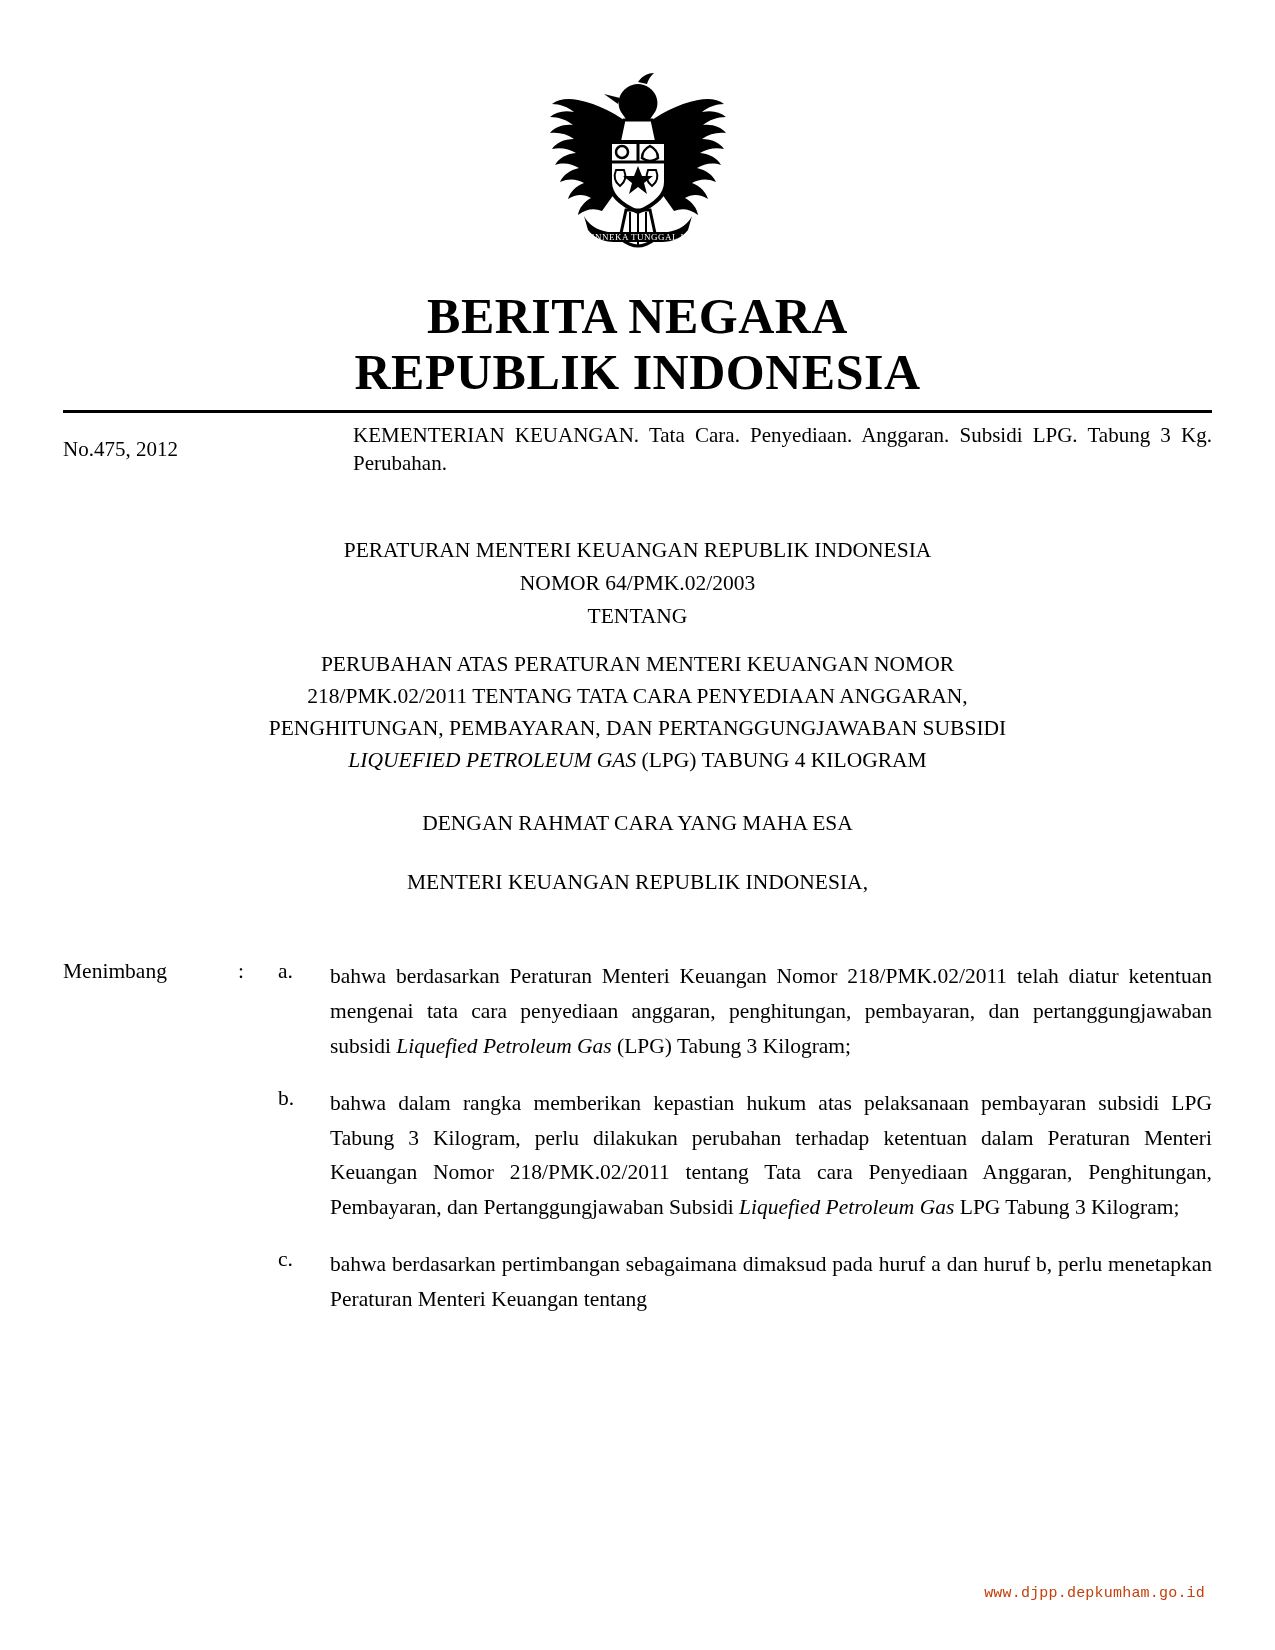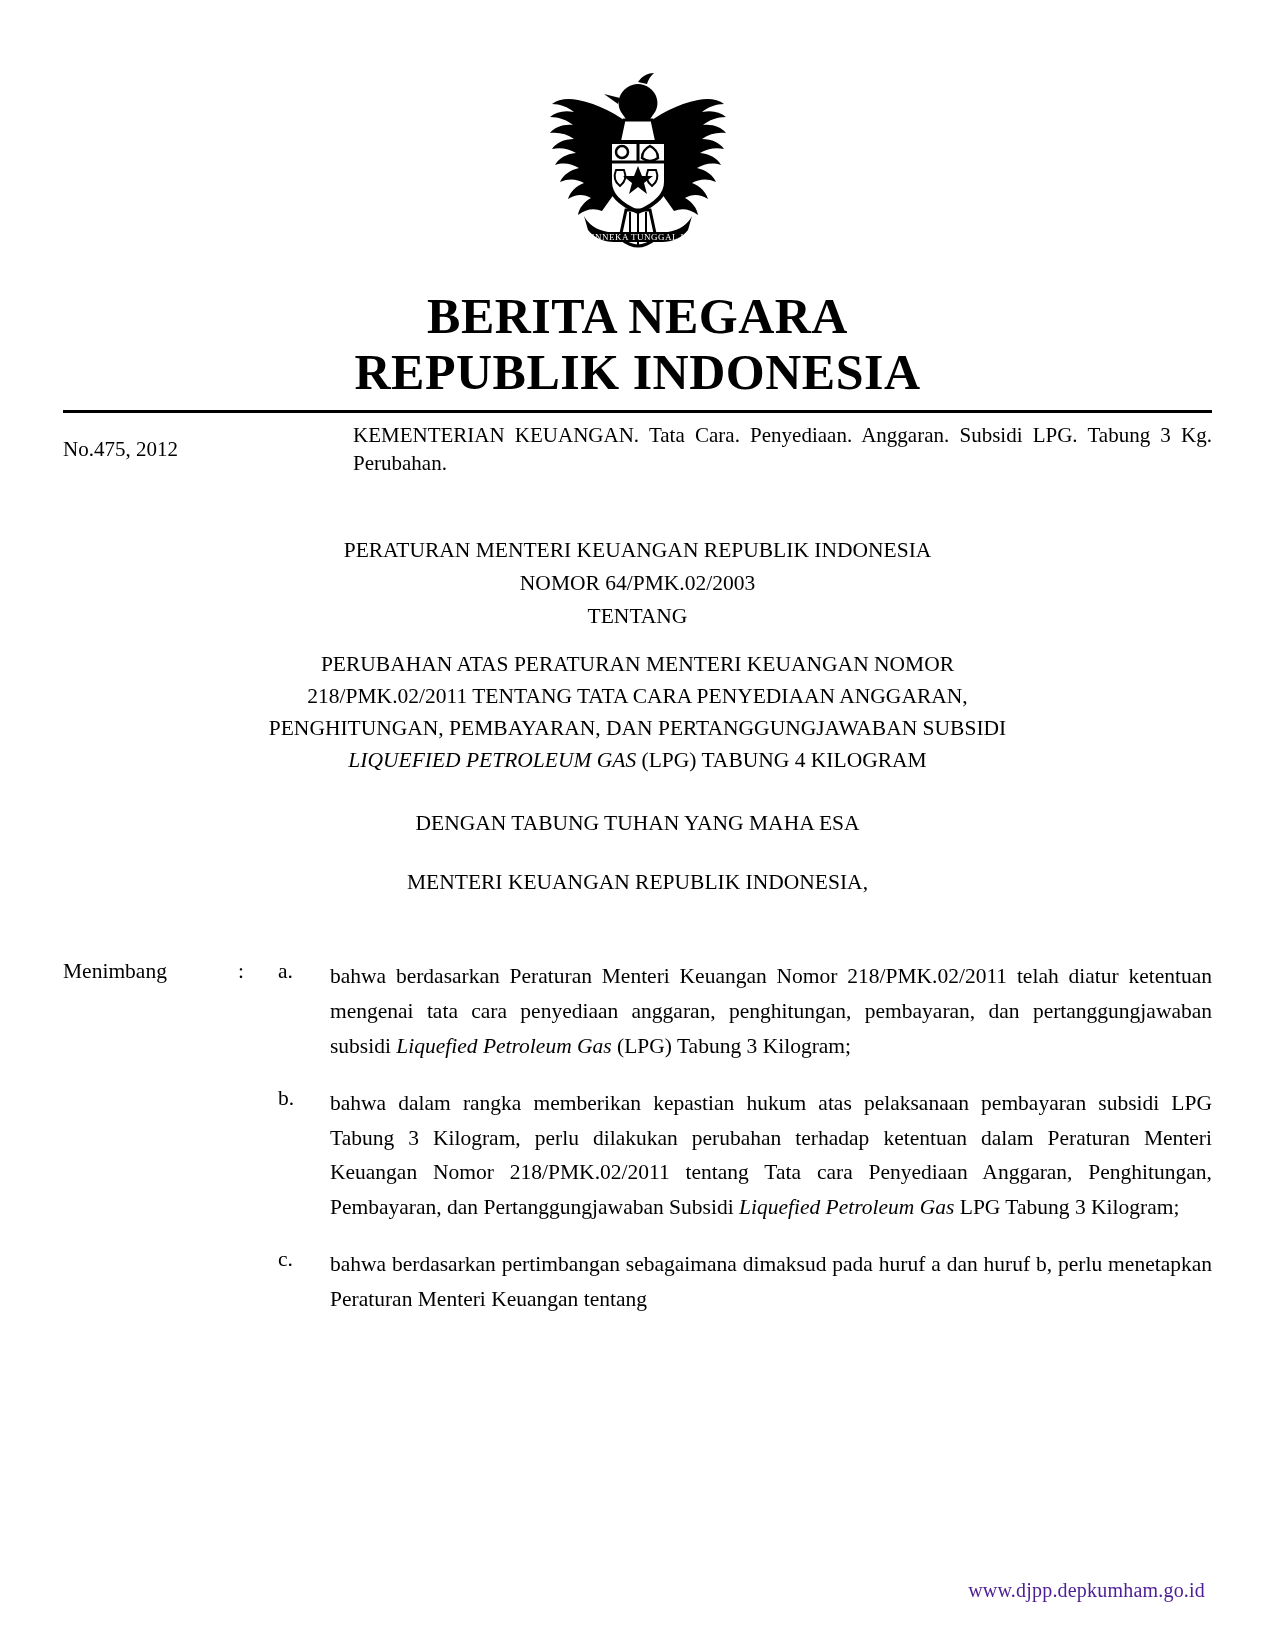--- a/index.html
+++ b/index.html
@@ -113,23 +113,23 @@
   }
   .cons-row + .cons-row {
     margin-top: 22px;
   }
 
   
   .footer-url {
     position: absolute;
     right: 70px;
     bottom: 48px;
-    font-family: Liberation Serif, serif;
-    font-size: 20px;
-    color: #4c1d95;
+    font-family: Liberation Mono, monospace;
+    font-size: 15px;
+    color: #c2410c;
     letter-spacing: 0.2px;
   }
 </style>
 </head>
 <body>
 
 <div class="page">
 
   <div class="emblem-wrap">
     <svg class="emblem" viewBox="0 0 200 190" aria-hidden="true">
@@ -186,21 +186,21 @@
     <span class="ln">NOMOR 64/PMK.02/2003</span>
     <span class="ln">TENTANG</span>
 
     <div class="tight" style="margin-top:14px;">
       <span class="ln">PERUBAHAN ATAS PERATURAN MENTERI KEUANGAN NOMOR</span>
       <span class="ln">218/PMK.02/2011 TENTANG TATA CARA PENYEDIAAN ANGGARAN,</span>
       <span class="ln">PENGHITUNGAN, PEMBAYARAN, DAN PERTANGGUNGJAWABAN SUBSIDI</span>
       <span class="ln"><span class="ital">LIQUEFIED PETROLEUM GAS</span><span> (LPG) TABUNG 4 KILOGRAM</span></span>
     </div>
 
-    <div class="spaced-1">DENGAN TABUNG TUHAN YANG MAHA ESA</div>
+    <div class="spaced-1">DENGAN RAHMAT CARA YANG MAHA ESA</div>
     <div class="spaced-2">MENTERI KEUANGAN REPUBLIK INDONESIA,</div>
   </div>
 
   <div class="considerans">
 
     <div class="cons-row">
       <div class="cons-label">Menimbang</div>
       <div class="cons-colon">:</div>
       <div class="cons-letter">a.</div>
       <div class="cons-text"><span>bahwa berdasarkan Peraturan Menteri Keuangan Nomor 218/PMK.02/2011 telah diatur ketentuan mengenai tata cara penyediaan anggaran, penghitungan, pembayaran, dan pertanggungjawaban subsidi </span><span class="ital">Liquefied Petroleum Gas</span><span> (LPG) Tabung 3 Kilogram;</span></div>

